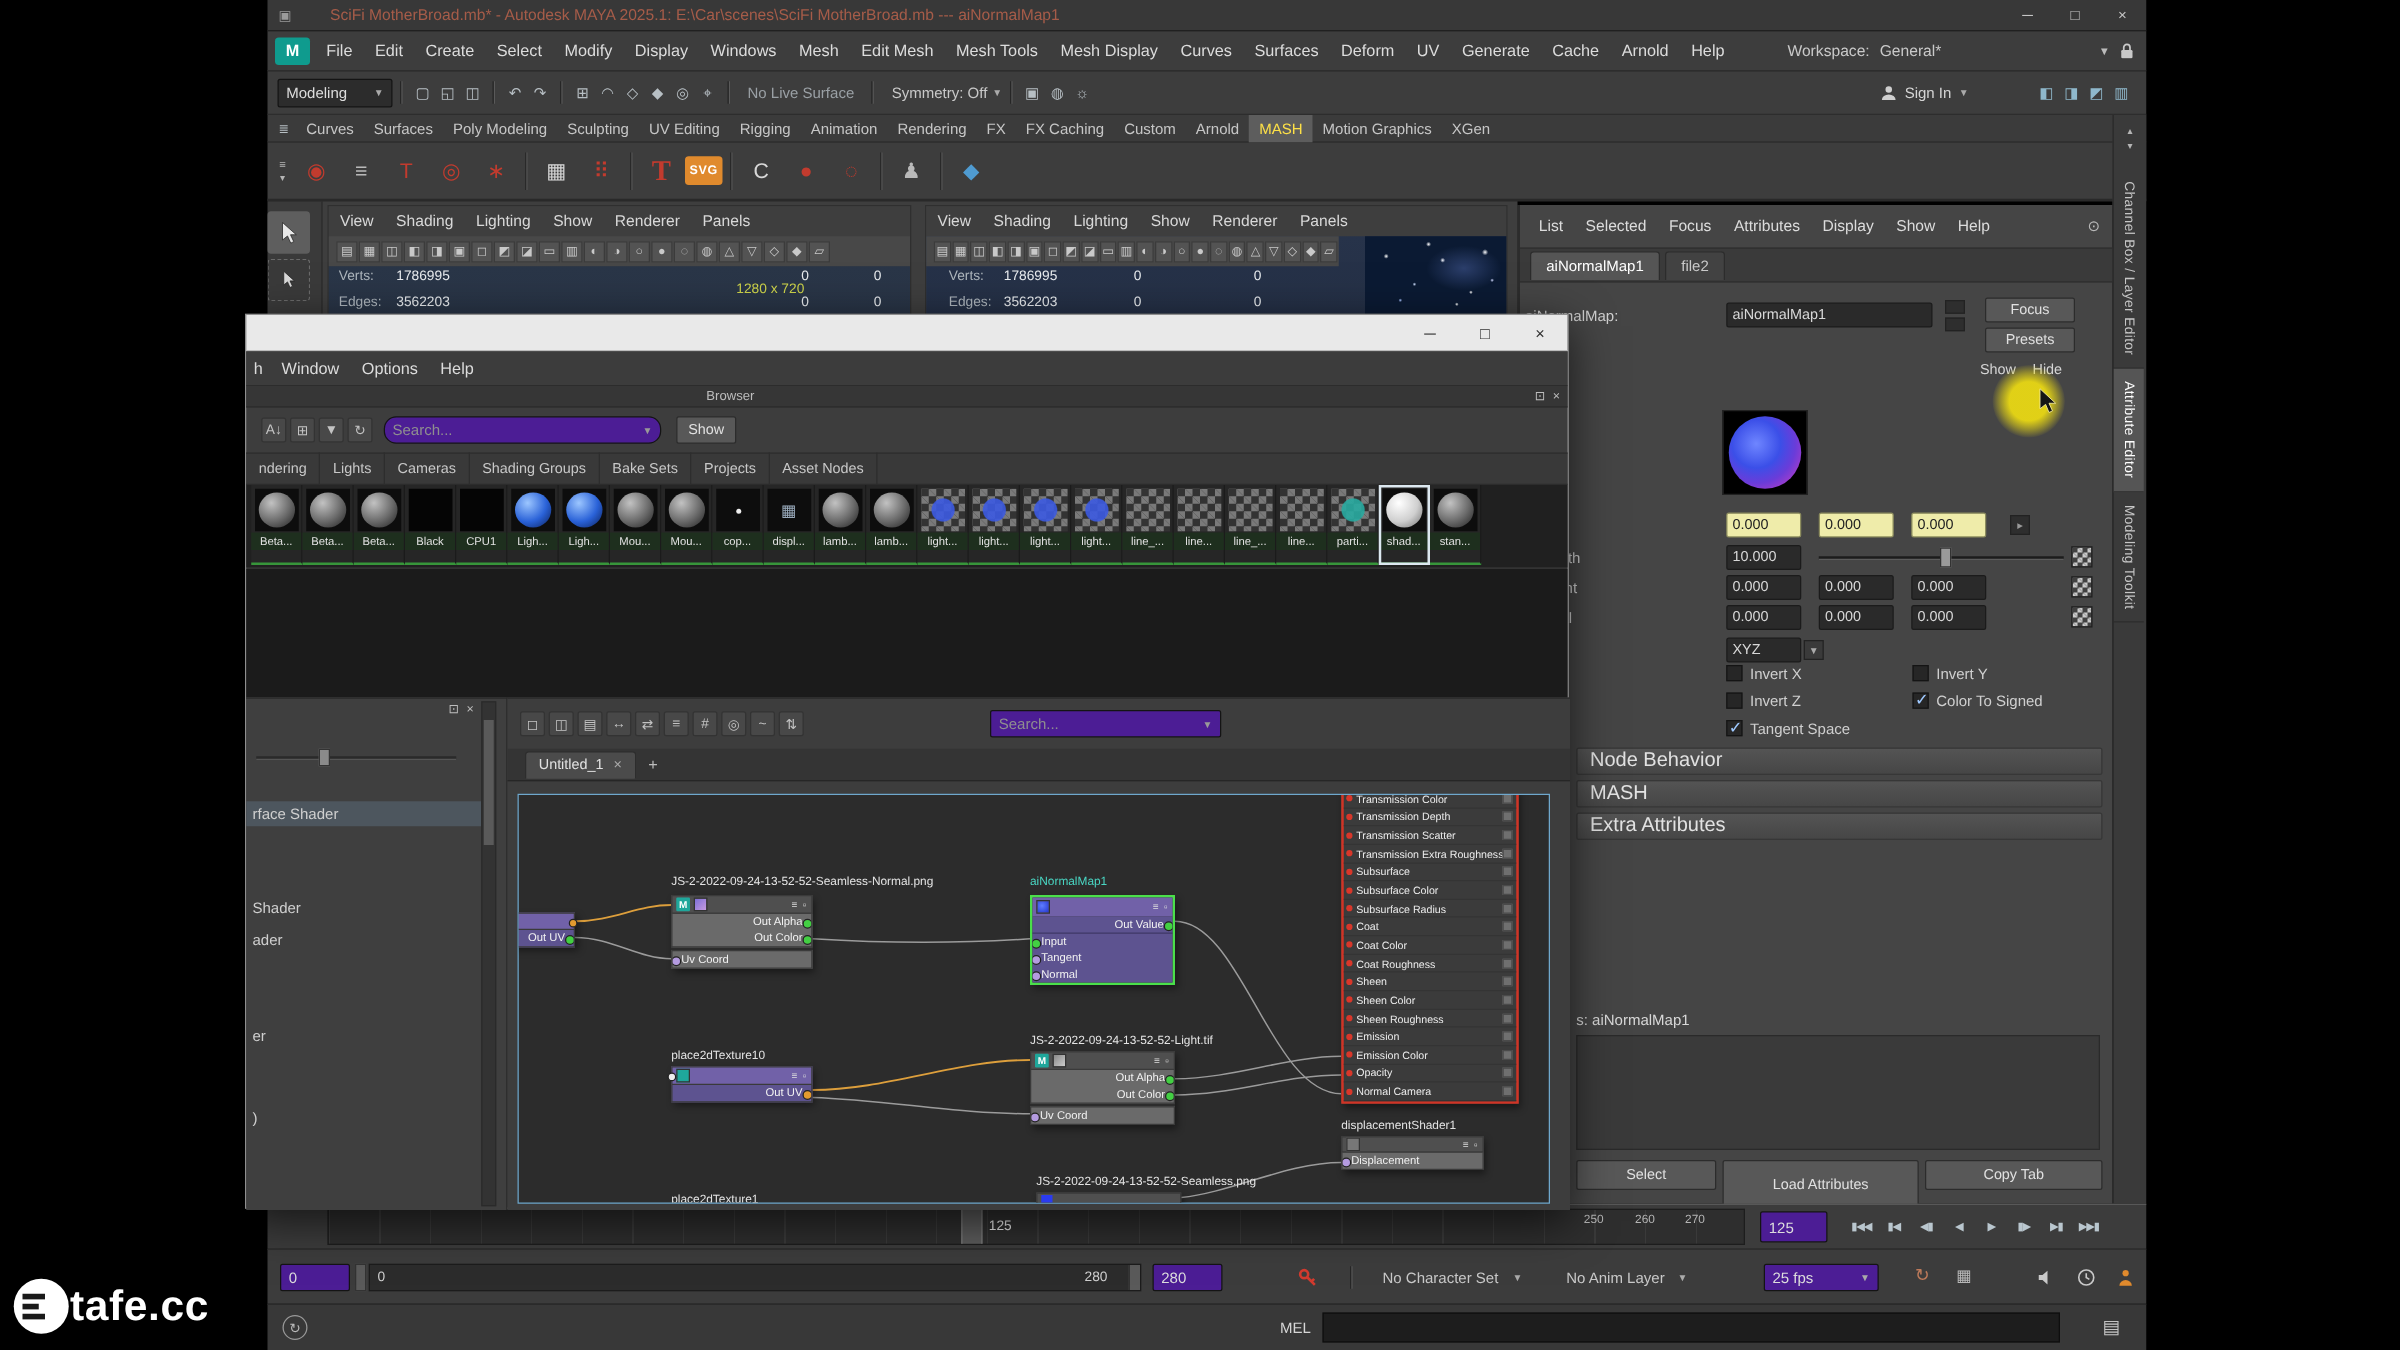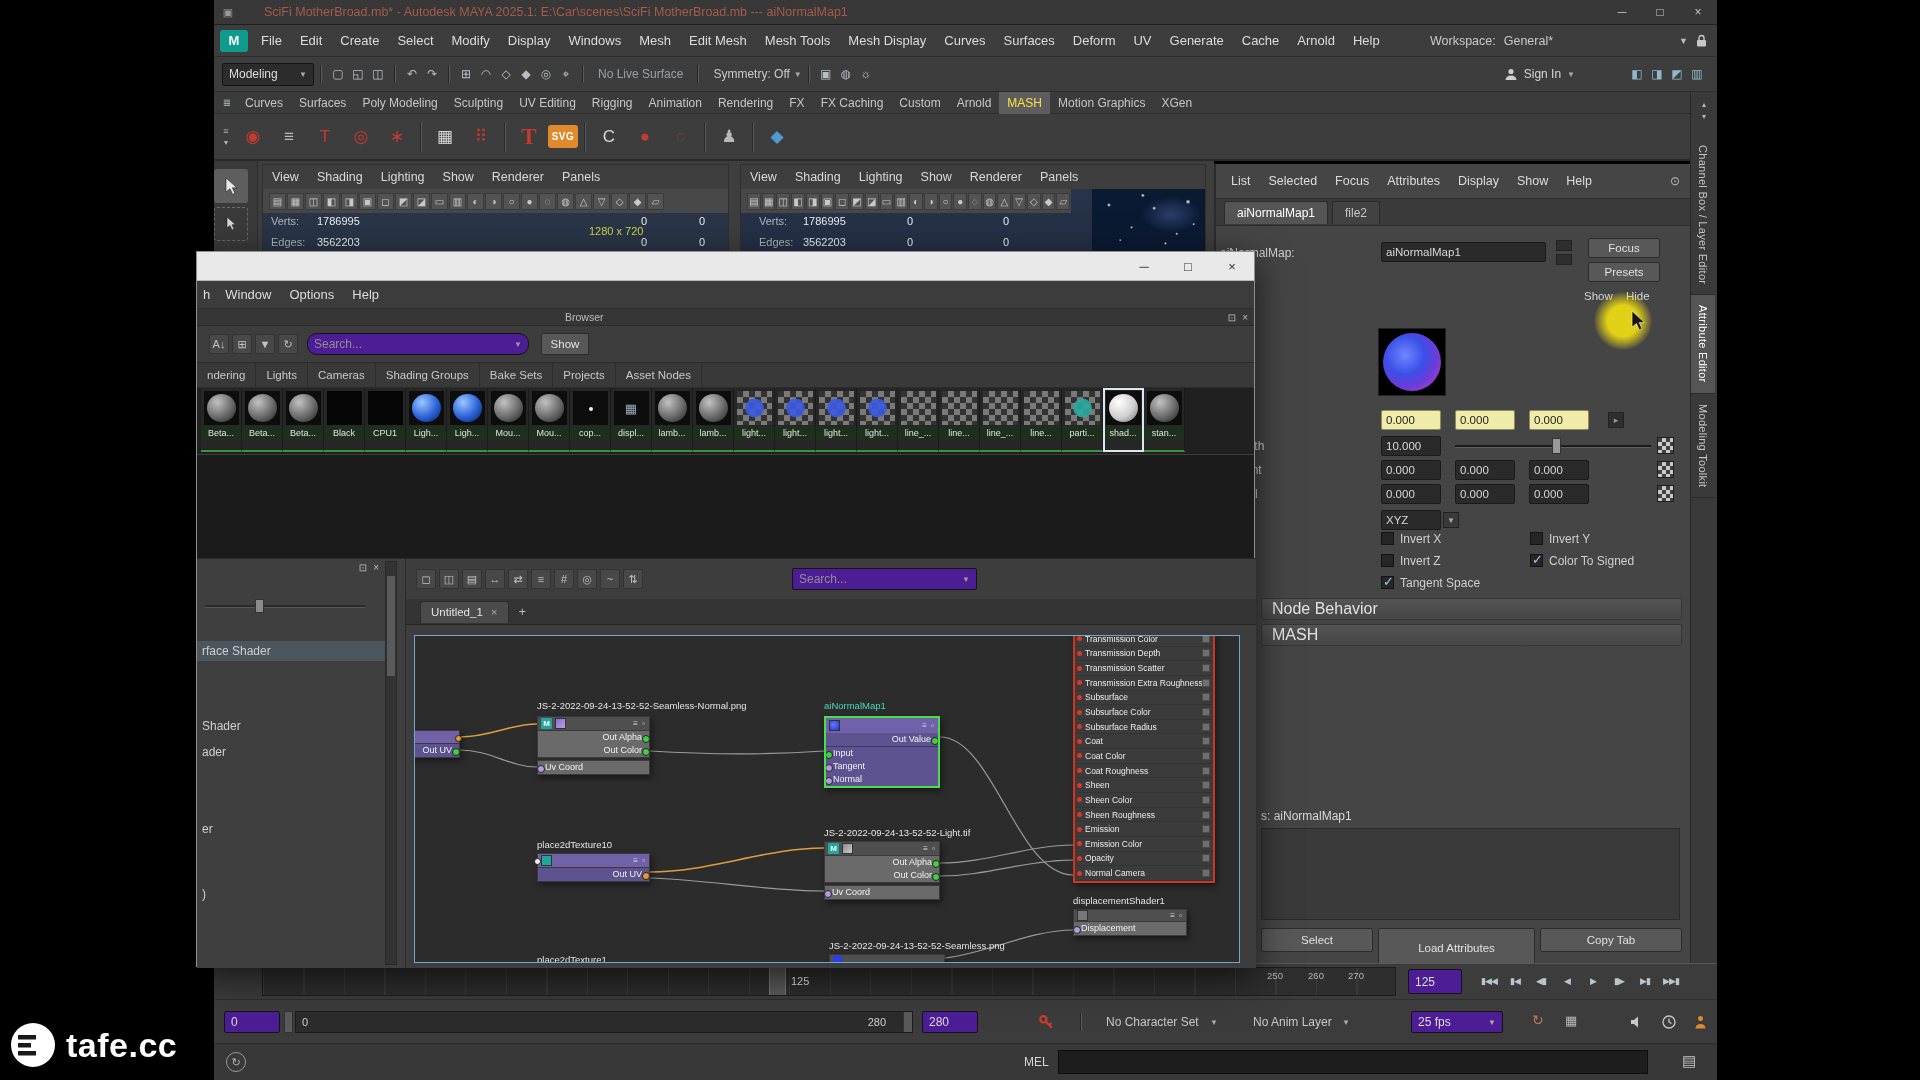--- a/index.html
+++ b/index.html
@@ -477,20 +477,23 @@
   <span class="cblbl" style="left:333px;top:390px">Color To Signed</span>
   <span class="cb checked" style="left:165px;top:412px"></span>
   <span class="cblbl" style="left:184px;top:412px">Tangent Space</span>
 
   <div class="aesection" style="top:434px">
       <span>Node Behavior</span>
     </div>
   <div class="aesection" style="top:460px">
       <span>MASH</span>
     </div>
+  <div class="aesection" style="top:486px">
+      <span>Extra Attributes</span>
+    </div>
 
   <span class="abs" style="left:45px;top:645px;font-size:12px;color:#d8d8d8">s: aiNormalMap1</span>
   <div class="abs" style="left:45px;top:664px;right:10px;height:92px;background:#3a3a3a;border:1px solid #2a2a2a"></div>
 
   <div class="btn abs" style="left:45px;top:764px;width:112px;height:24px">
       <span>Select</span>
     </div>
   <div class="btn abs" style="left:162px;top:764px;width:157px;height:40px">
       <span>Load Attributes</span>
     </div>
@@ -921,21 +924,21 @@
 
       <span class="nlabel" style="left:414px;top:304px">JS-2-2022-09-24-13-52-52-Seamless.png</span>
       <div class="gnode" style="left:414px;top:318px;width:116px;height:12px;background:#4f4f4f;border:1px solid #3a3a3a">
         <span class="abs" style="left:3px;top:1px;width:9px;height:9px;background:#2b3bf0"></span>
       </div>
       <span class="nlabel" style="left:122px;top:318px">place2dTexture1</span>
     </div>
   </div>
 </div>
 
-<div class="abs flex" style="left:10px;top:1022px;gap:10px;z-index:40">
+<div class="abs flex" style="left:10px;top:1022px;z-index:40">
   <svg width="46" height="46">
     <circle cx="23" cy="23" r="22" fill="#fff"></circle>
     <rect x="8" y="13" width="18" height="4.5" fill="#1a1a1a"></rect>
     <rect x="8" y="21" width="13" height="4.5" fill="#1a1a1a"></rect>
     <rect x="8" y="29" width="18" height="4.5" fill="#1a1a1a"></rect>
   </svg>
   <span style="font-size:34px;font-weight:bold;color:#fff;letter-spacing:.5px">tafe.cc</span>
 </div>
 
 <div class="abs" style="left:1594px;top:292px;width:58px;height:58px;border-radius:50%;background:radial-gradient(circle,rgba(233,216,20,.95) 0 38%,rgba(233,216,20,.5) 55%,rgba(233,216,20,0) 72%);z-index:60"></div>

